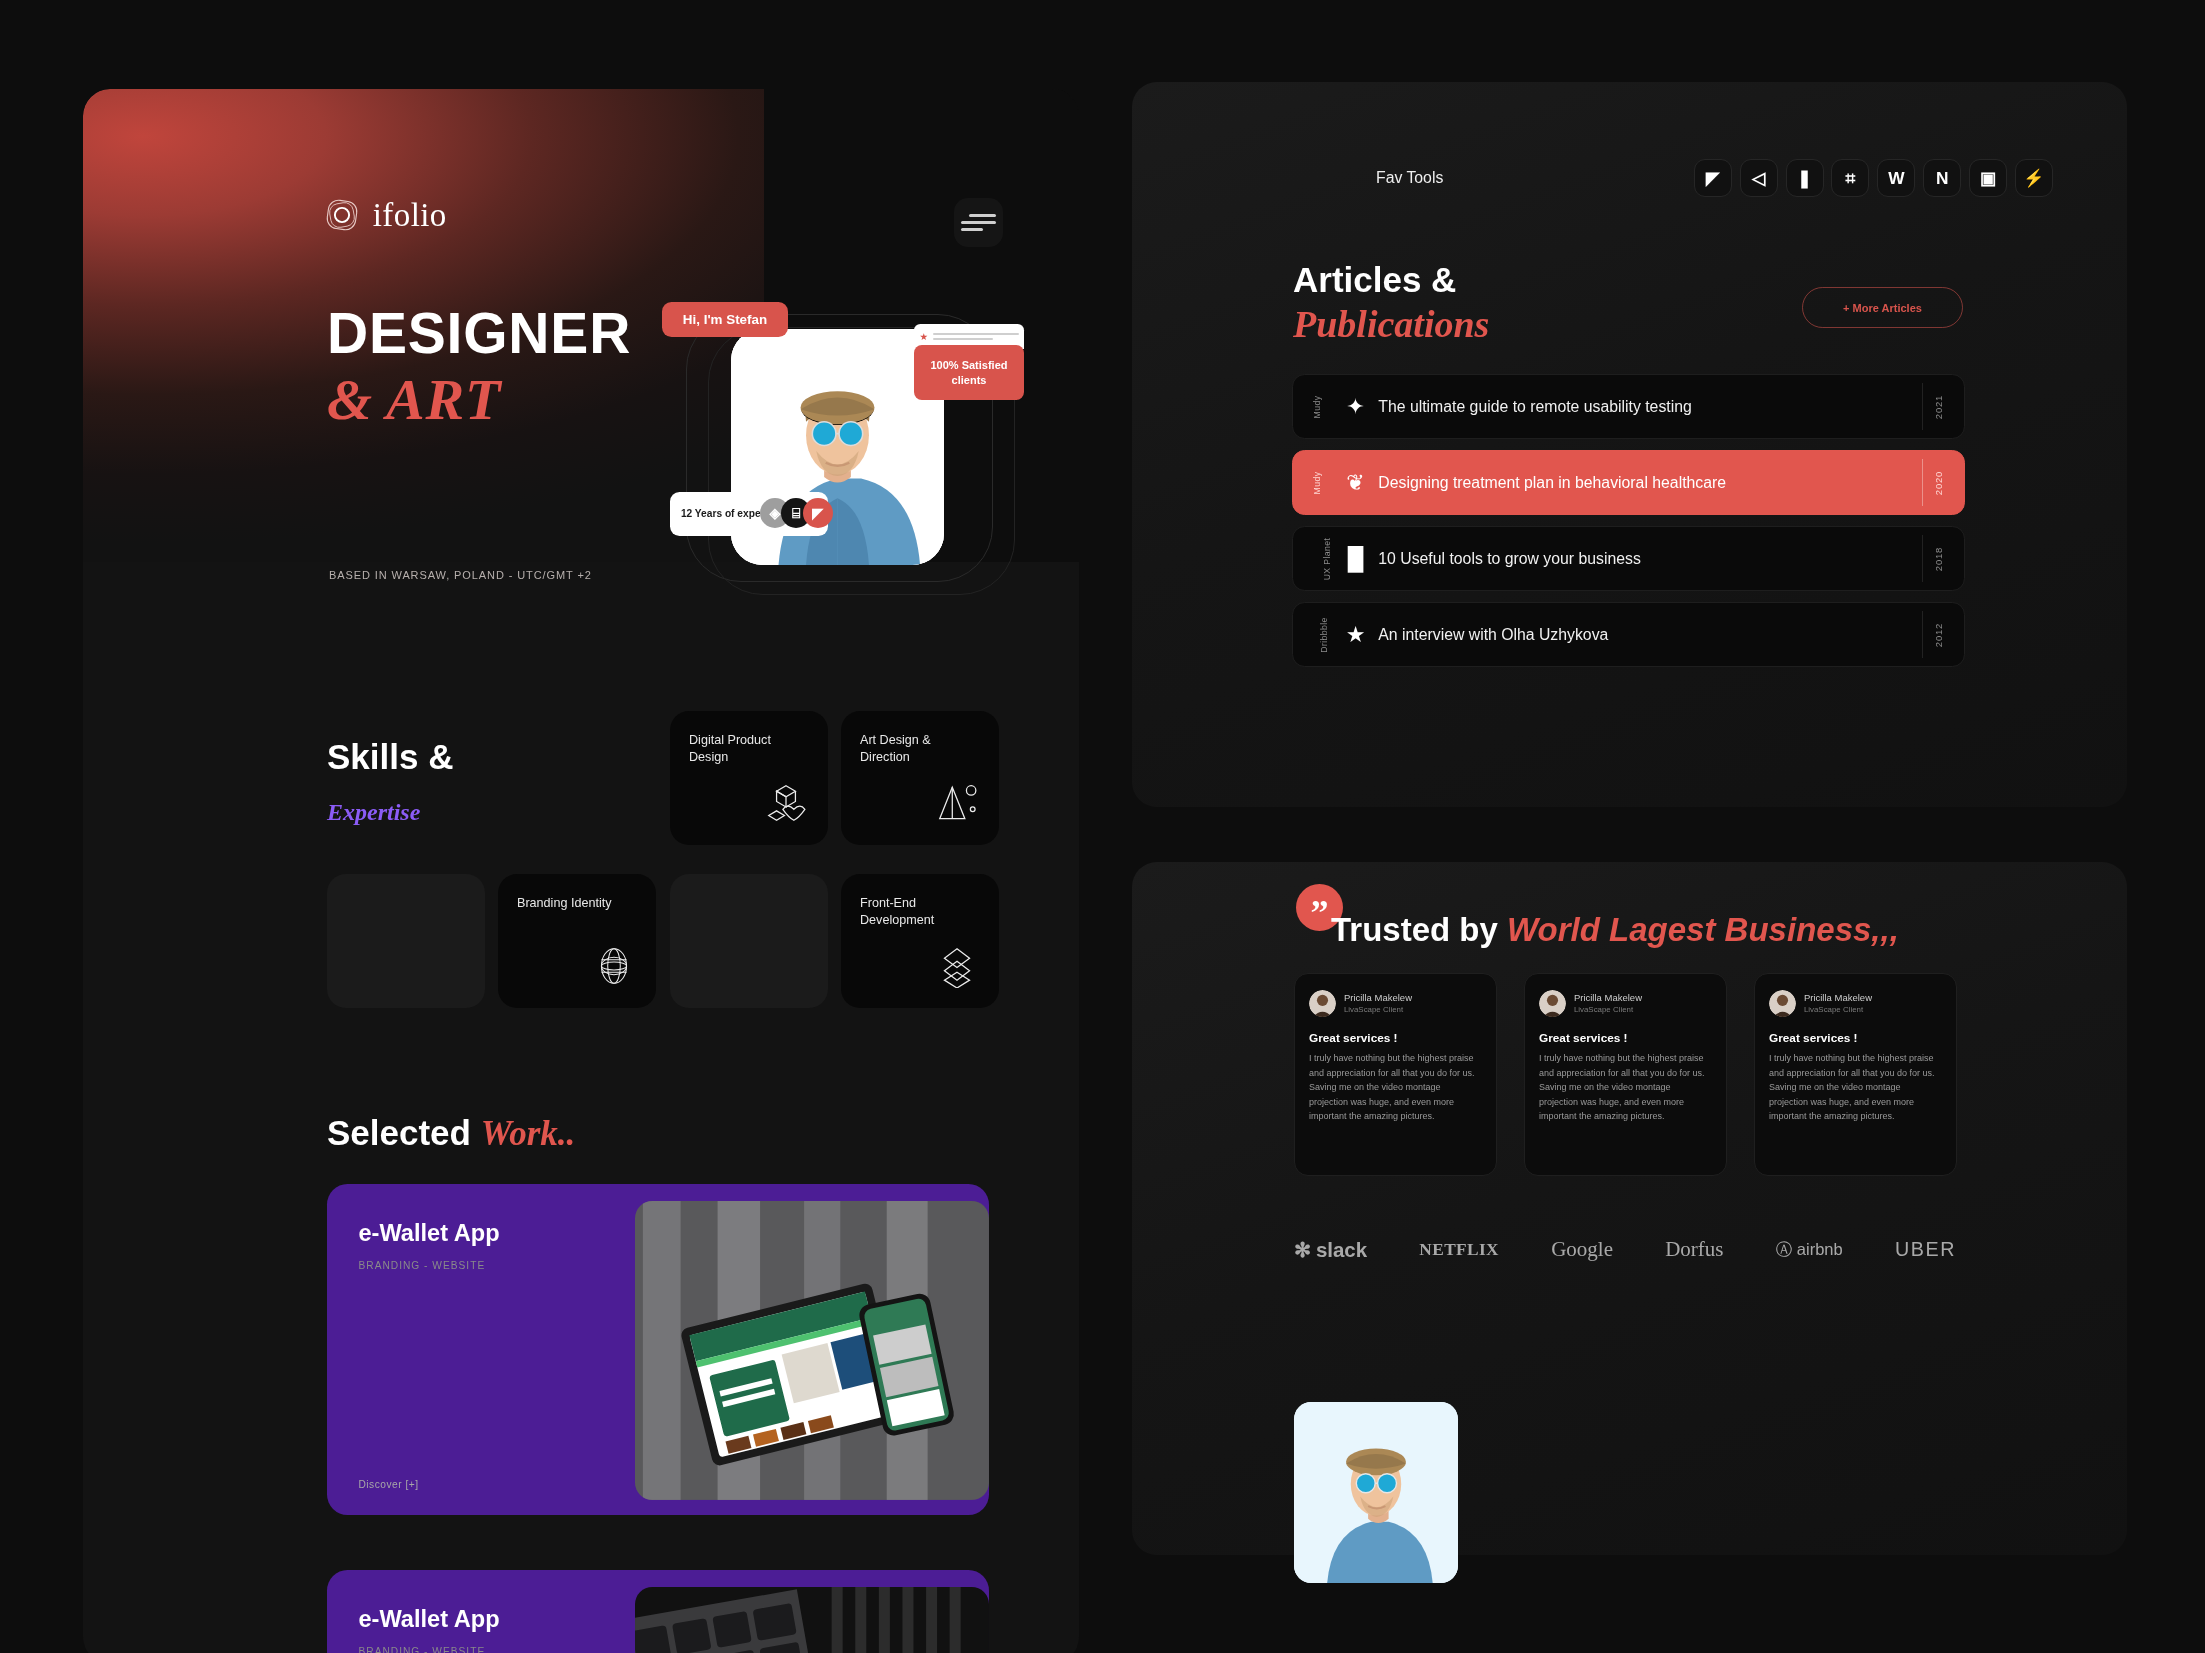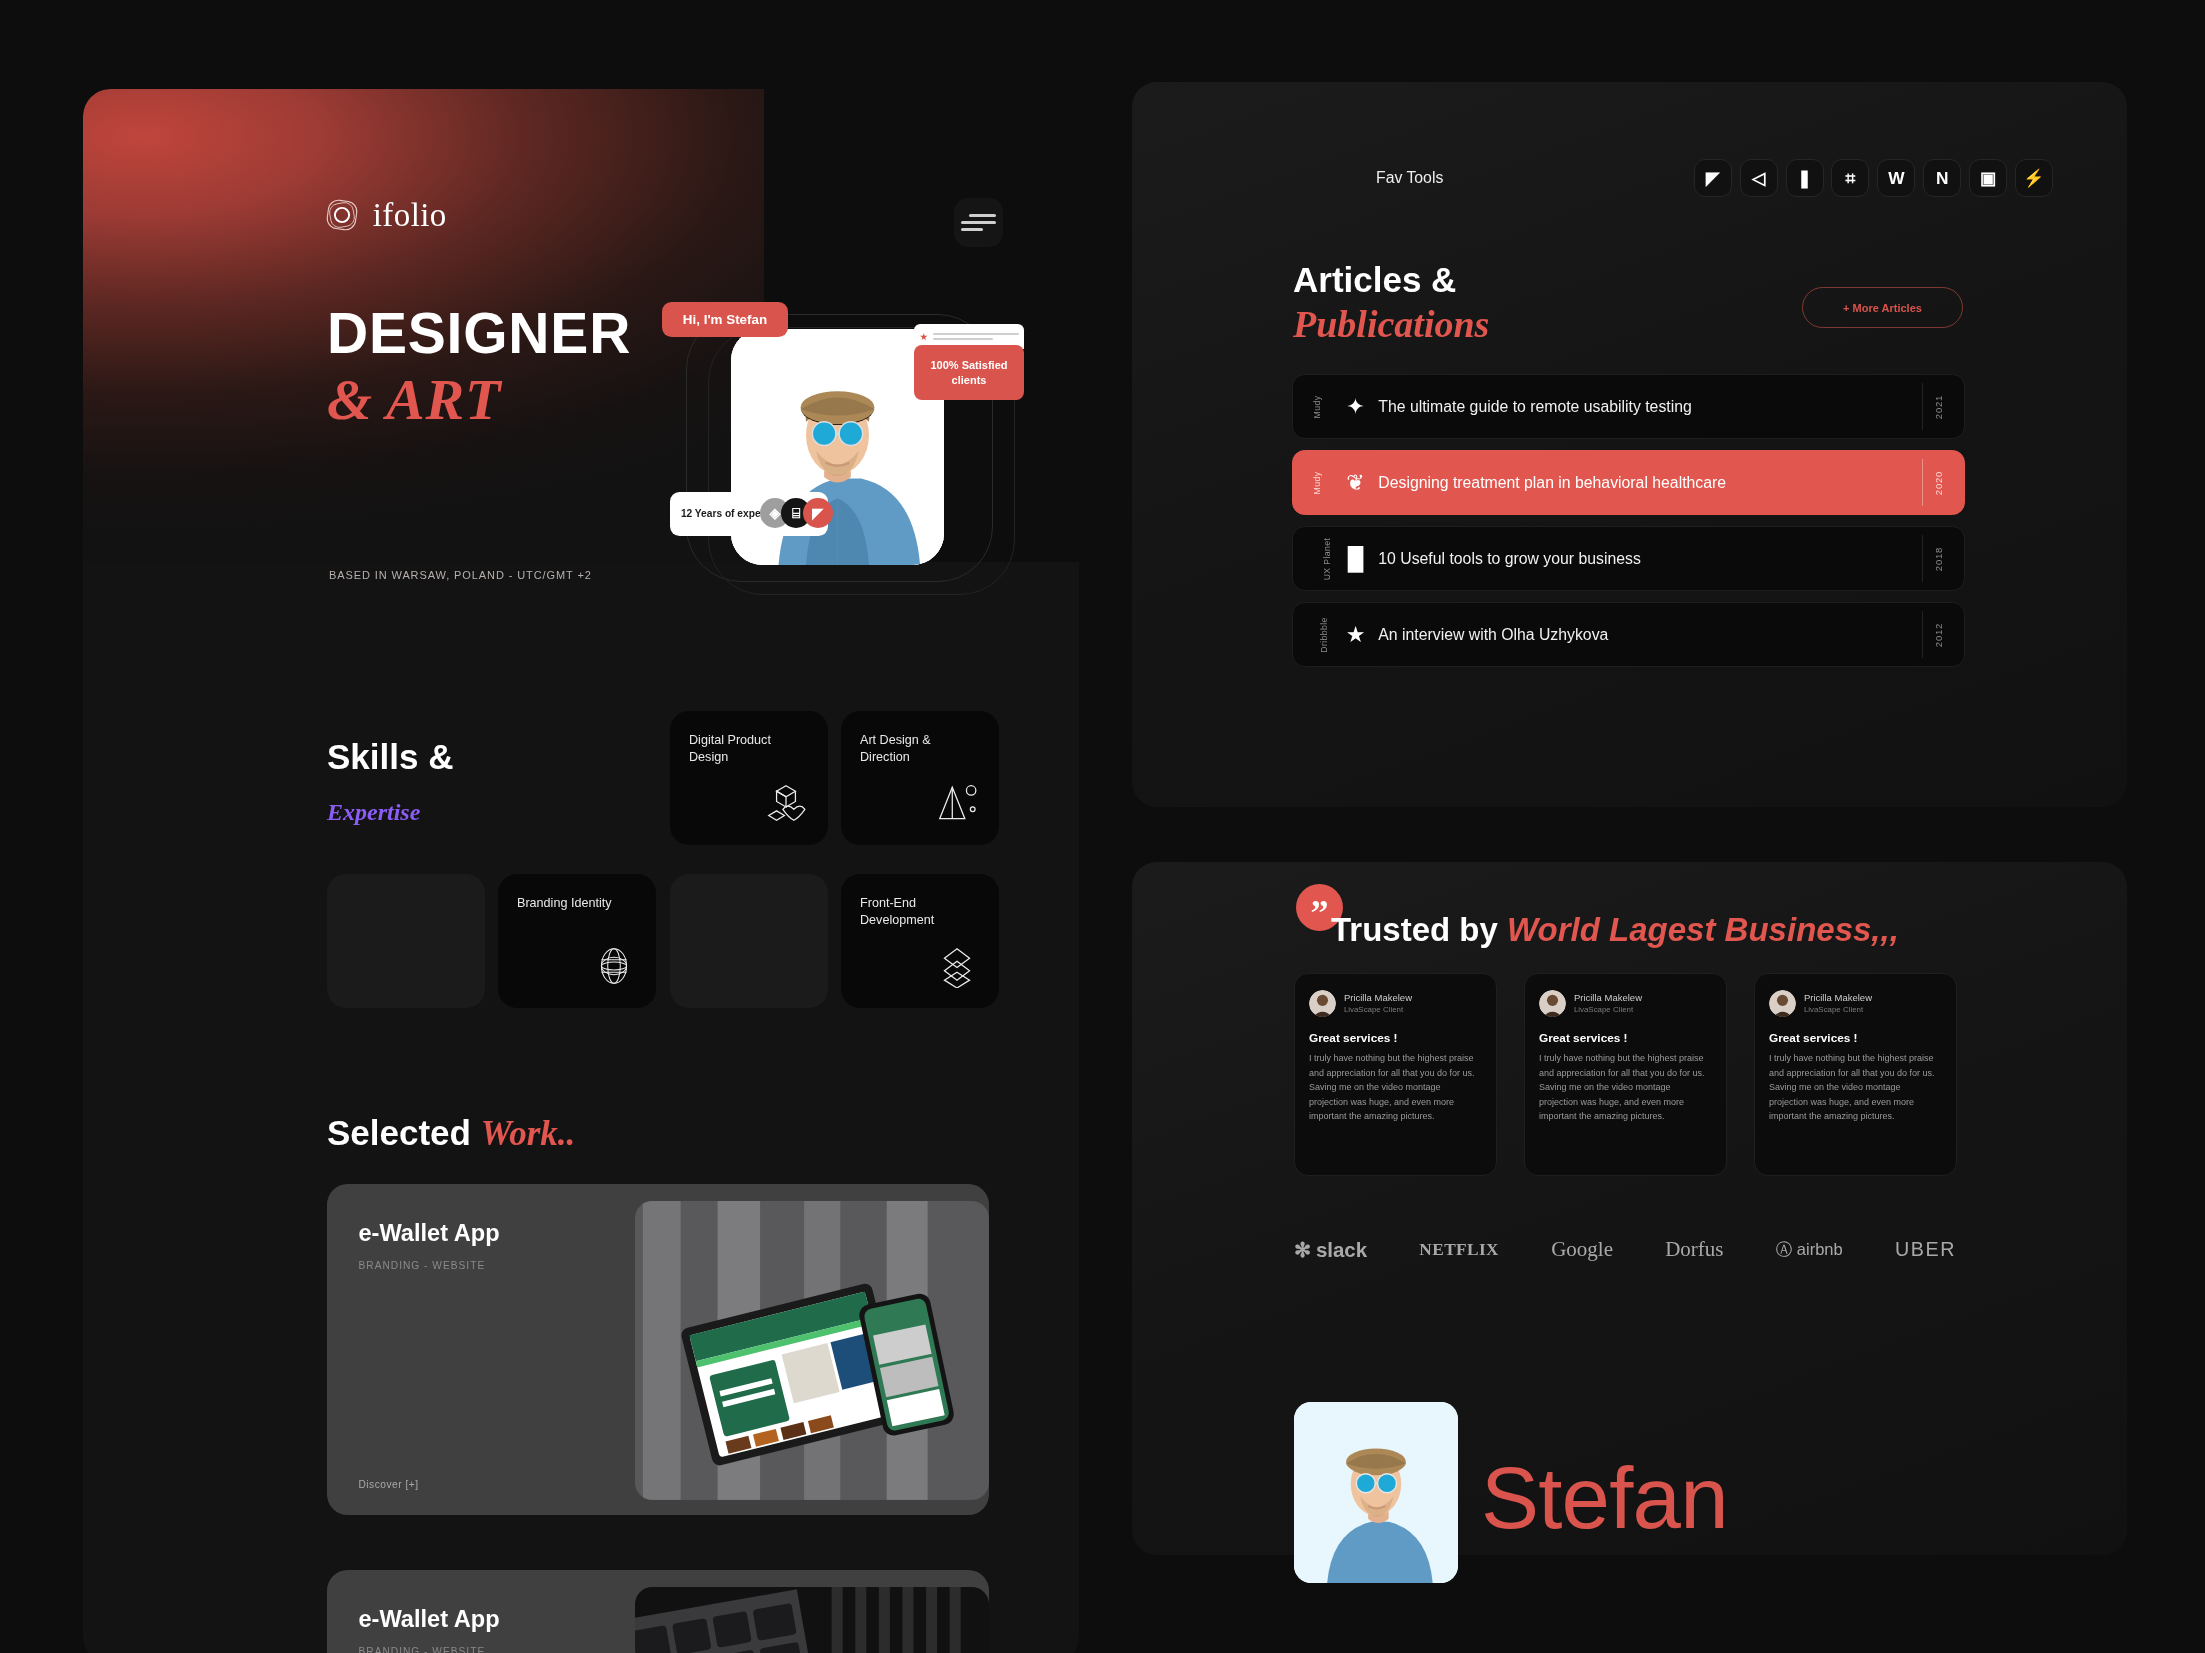--- a/index.html
+++ b/index.html
@@ -127,21 +127,21 @@
   #sk4{ left:587px; top:785px; width:158px; height:134px; }
   #sk5{ left:758px; top:785px; width:158px; height:134px; }
 
   
   .work-head{ position:absolute; left:244px; top:1024px; }
   .work-head .inline{ font-size:35px; font-weight:700; }
   .work-head .inline em{
     font-family:"Liberation Serif", serif; font-style:italic; color:#e1564e; font-weight:700;
   }
   .work-card{
-    position:absolute; left:244px; width:662px; border-radius:20.5px; background:#404040; overflow:hidden;
+    position:absolute; left:244px; width:662px; border-radius:20.5px; background:#4c1d95; overflow:hidden;
   }
   #wk0{ top:1095px; height:331px; }
   #wk1{ top:1481px; height:331px; }
   .work-title{ position:absolute; left:31.5px; top:36px; font-size:23.6px; font-weight:700; }
   .work-tags{ position:absolute; left:31.5px; top:76px; font-size:10.2px; letter-spacing:1px; color:#8a8a8a; }
   .work-discover{ position:absolute; left:31.5px; bottom:25px; font-size:10.2px; color:#a8a8a8; letter-spacing:0.5px; }
   .work-img{ position:absolute; right:0px; top:17.3px; width:354px; height:299px; border-radius:17.3px; overflow:hidden; }
 
   
   .rp{
@@ -610,16 +610,15 @@
       <ellipse cx="104" cy="104" rx="32" ry="40" fill="#efc39d"></ellipse>
       <ellipse cx="104" cy="76" rx="38" ry="17" fill="#ab8855"></ellipse>
       <path d="M66 78 q38-24 76 0 q-38 13-76 0z" fill="#96784c"></path>
       <circle cx="91" cy="103" r="12" fill="#1fa9d6" stroke="#e6e6e6" stroke-width="1.8"></circle>
       <circle cx="118" cy="103" r="12" fill="#1fa9d6" stroke="#e6e6e6" stroke-width="1.8"></circle>
       <path d="M103 103 h3" stroke="#e6e6e6" stroke-width="1.8"></path>
       <path d="M94 132 q11 6 22 0" stroke="#c98e74" stroke-width="2.4" fill="none"></path>
       <path d="M84 120 q21 27 42 0 q-5 24-21 26 q-16-2-21-26z" fill="#c9a074" opacity=".5"></path>
     </svg>
   </div>
-  <div class="stefan-name">Stefan</div>
 
 </div>
 
 
 </body></html>

